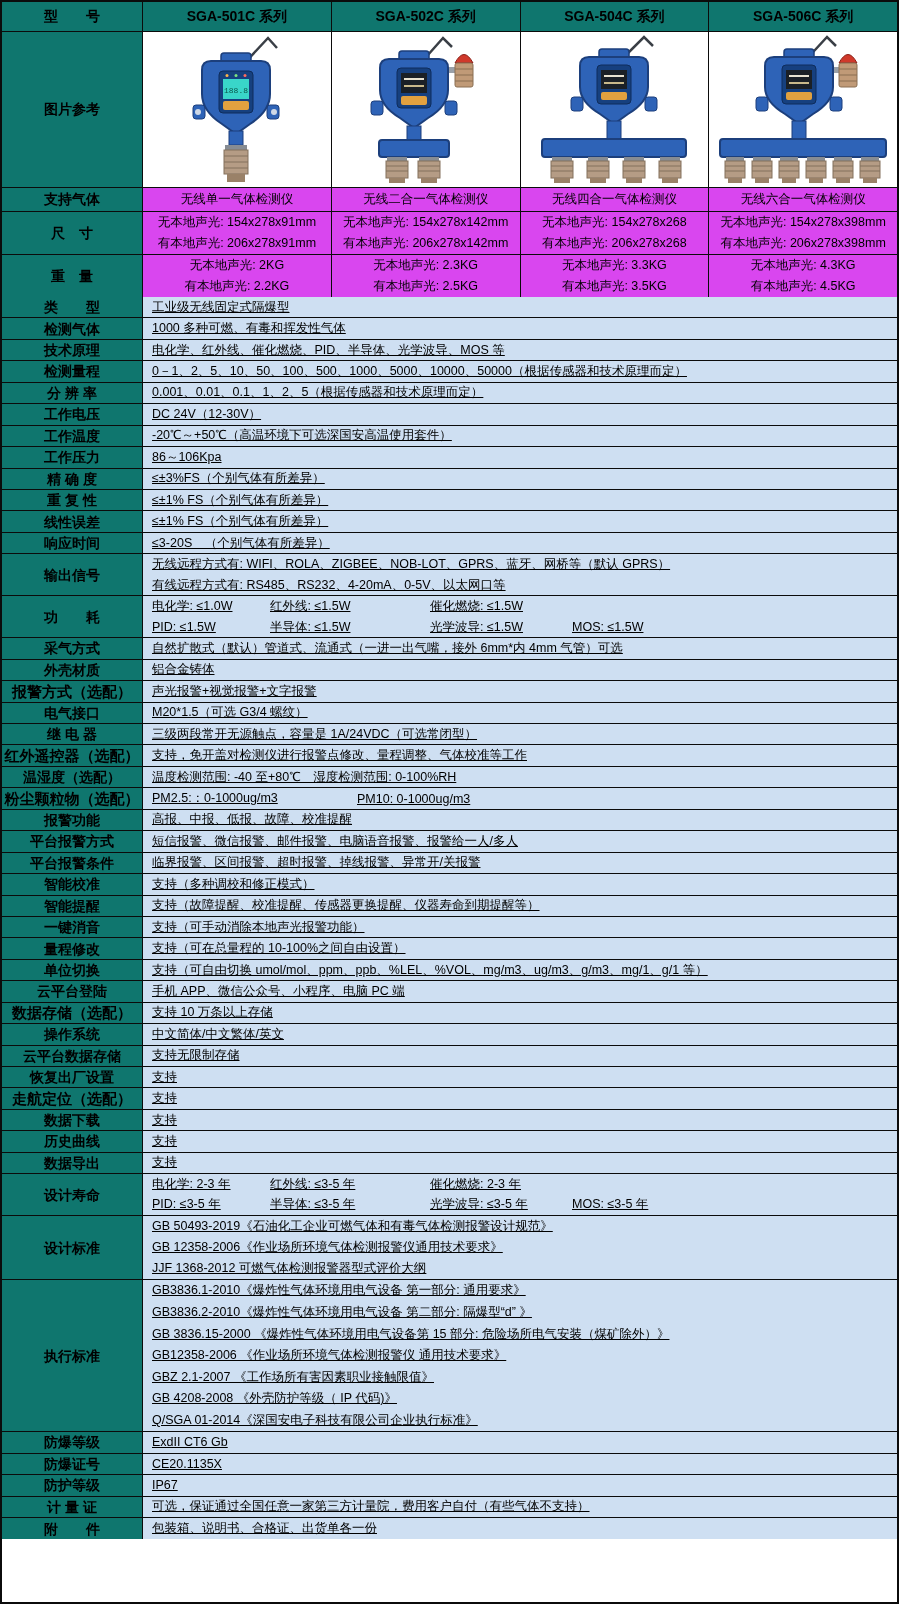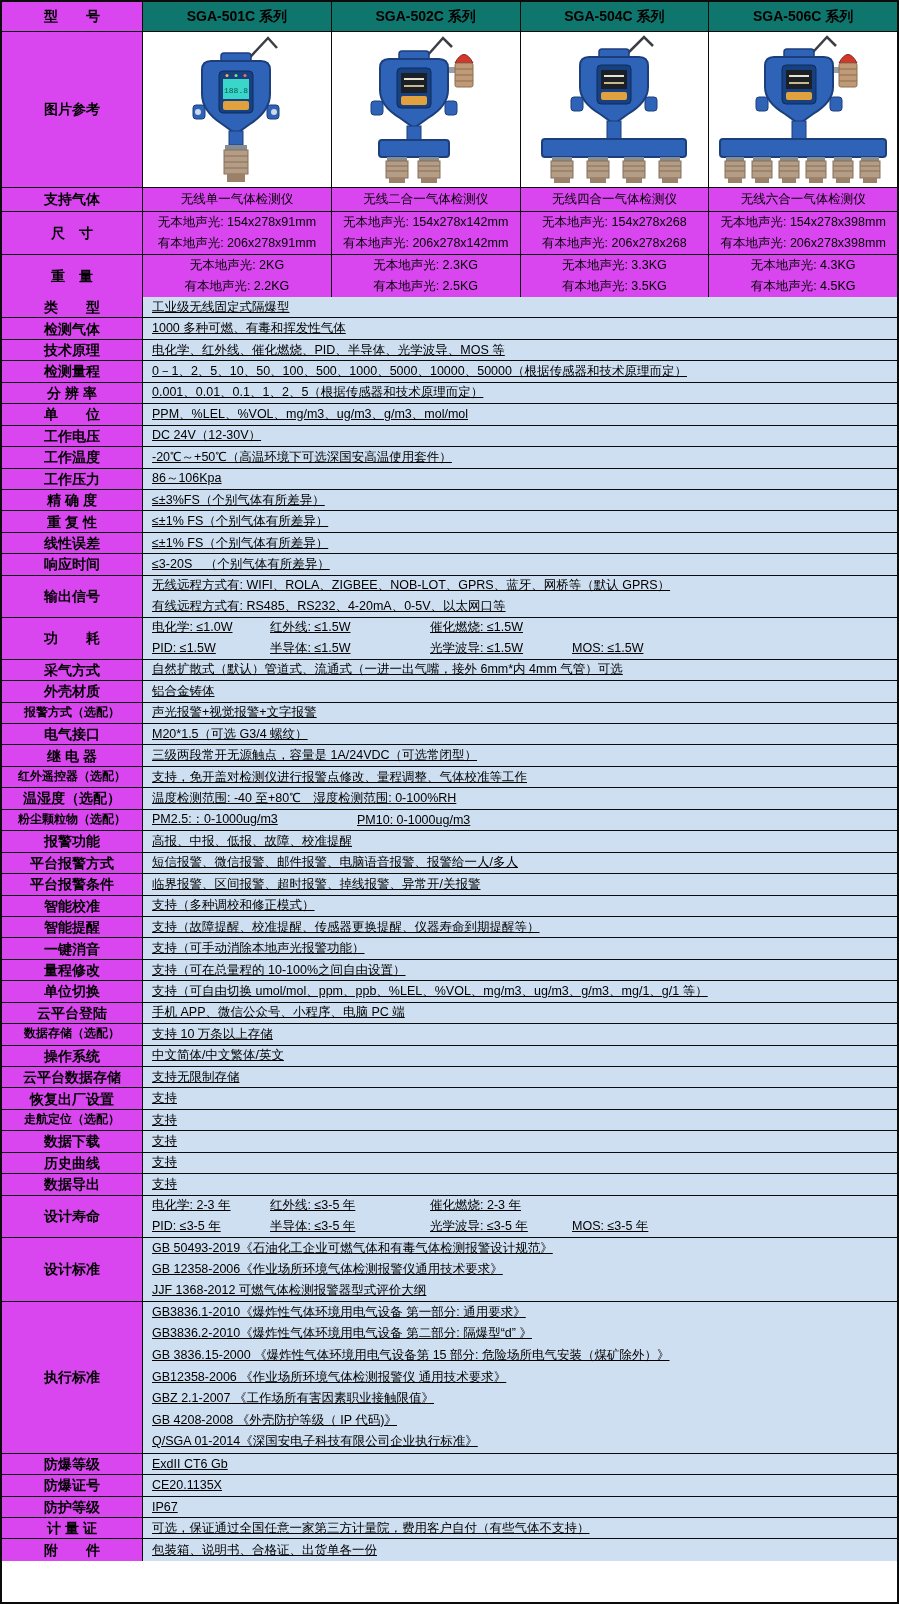--- a/index.html
+++ b/index.html
@@ -7,25 +7,25 @@
     width:899px;height:1604px;box-sizing:border-box;
     border:2px solid #0b0b0b;
     font-family:"Liberation Sans",sans-serif;color:#000;
     display:flex;flex-direction:column;overflow:hidden;
   }
   .row{display:flex;border-bottom:1.5px solid #0b0b0b;box-sizing:border-box;flex:0 0 auto;}
   .row:last-child{border-bottom:none;}
   .cell{box-sizing:border-box;border-right:1.5px solid #0b0b0b;overflow:hidden;}
   .row .cell:last-child{border-right:none;}
   .label{
-    flex:0 0 141px;width:141px;background:#d946ef;
+    flex:0 0 141px;width:141px;background:#0f766e;
     display:flex;align-items:center;justify-content:center;text-align:center;
     font-weight:bold;font-size:14px;line-height:1.15;
   }
-  .label.small{font-size:12px;}
+  .label.small{font-size:15px;}
   .model{
     flex:1;background:#0f766e;display:flex;align-items:center;justify-content:center;
     font-weight:bold;font-size:14px;
   }
   .imgcell{flex:1;background:#ffffff;display:flex;align-items:center;justify-content:center;}
   .colcell{
     flex:1;background:#d946ef;display:flex;flex-direction:column;
     justify-content:space-around;align-items:center;font-size:12.5px;
   }
   .cline{white-space:nowrap;}
@@ -314,26 +314,20 @@
           <div class="line">0－1、2、5、10、50、100、500、1000、5000、10000、50000（根据传感器和技术原理而定）</div>
         </div>
       </div>
       <div class="row h1">
         <div class="cell label">分 辨 率</div>
         <div class="cell content">
           <div class="line">0.001、0.01、0.1、1、2、5（根据传感器和技术原理而定）</div>
         </div>
       </div>
       <div class="row h1">
-        <div class="cell label">单　　位</div>
-        <div class="cell content">
-          <div class="line">PPM、%LEL、%VOL、mg/m3、ug/m3、g/m3、mol/mol</div>
-        </div>
-      </div>
-      <div class="row h1">
         <div class="cell label">工作电压</div>
         <div class="cell content">
           <div class="line">DC 24V（12-30V）</div>
         </div>
       </div>
       <div class="row h1">
         <div class="cell label">工作温度</div>
         <div class="cell content">
           <div class="line">-20℃～+50℃（高温环境下可选深国安高温使用套件）</div>
         </div>

